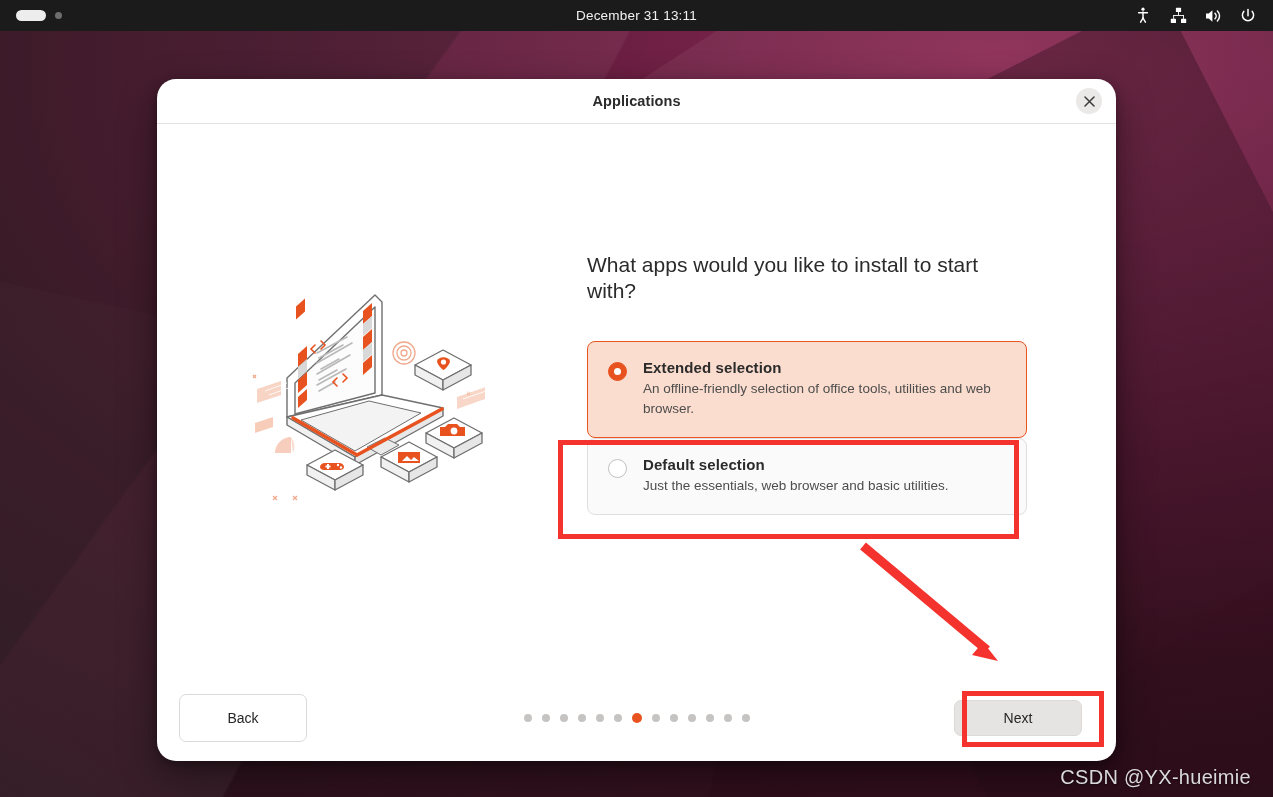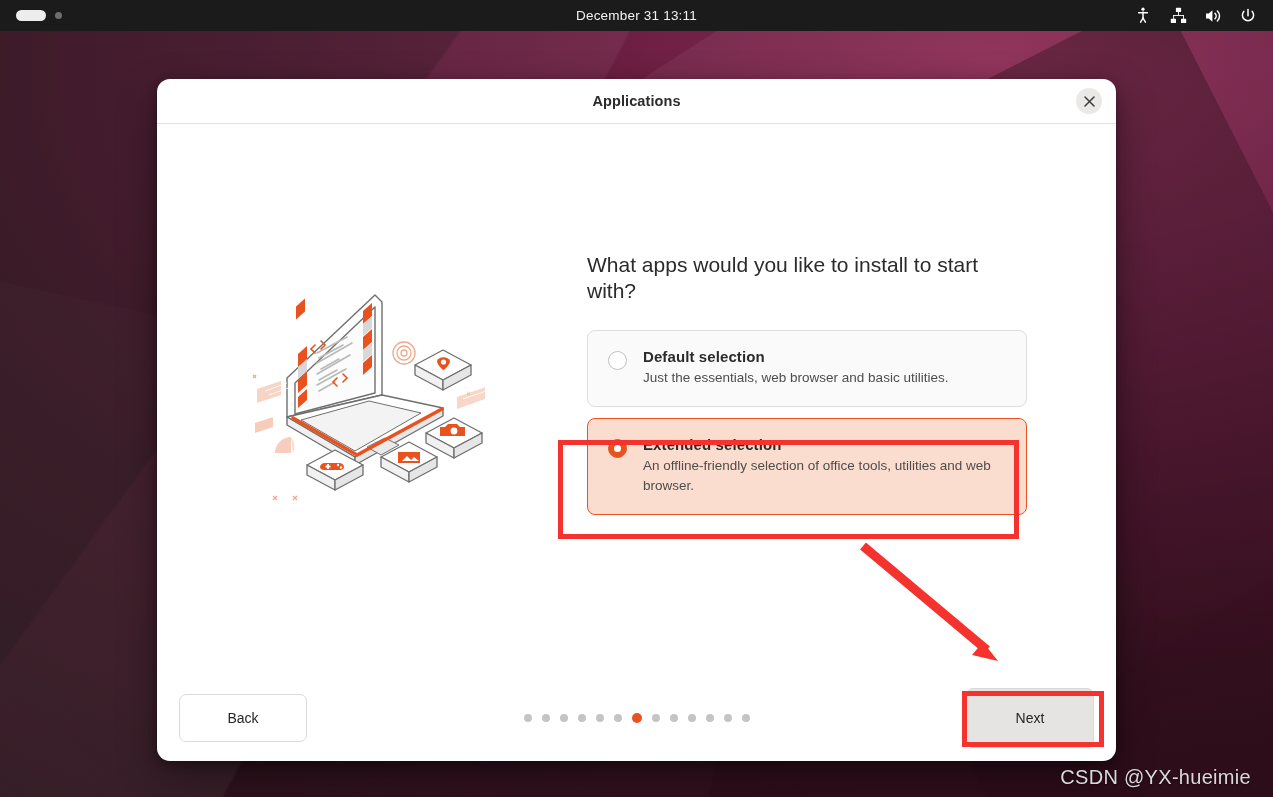--- a/index.html
+++ b/index.html
@@ -102,21 +102,21 @@
   #topbar svg { display: block; }
 
   
   #dialog {
     position: absolute;
     left: 157px;
     top: 79px;
     width: 959px;
     height: 682px;
     background: #ffffff;
-    border-radius: 13px;
+    border-radius: 19px;
     box-shadow: 0 14px 38px rgba(0,0,0,0.42), 0 3px 9px rgba(0,0,0,0.28);
     z-index: 20;
     display: flex;
     flex-direction: column;
     overflow: hidden;
   }
 
   
   #dlg-header {
     position: relative;
@@ -259,25 +259,25 @@
     border-radius: 7px;
     cursor: pointer;
     padding: 0;
   }
   #back-btn {
     width: 128px; height: 48px;
     background: #ffffff;
     border: 1px solid #ddd9d6;
   }
   #next-btn {
-    width: 128px; height: 60px;
+    width: 128px; height: 36px;
     background: #e6e4e2;
     border: 1px solid #dcd9d6;
     position: absolute;
-    right: 22px;
+    right: 34px;
   }
   #dots {
     position: absolute;
     left: 0; right: 0;
     display: flex;
     align-items: center;
     justify-content: center;
     gap: 10px;
     pointer-events: none;
   }
@@ -501,33 +501,33 @@
           <g stroke="#ffffff" stroke-width="1" opacity="0.85">
             <path d="M10 112 l22 -8 M14 116 l22 -8 M18 120 l22 -8"></path>
             <path d="M210 120 l26 -9 M212 124 l26 -9"></path>
           </g>
         </svg>
       </div>
 
       <div id="content-pane">
         <div id="question">What apps would you like to install to start with?</div>
 
+        <div class="opt-card selected">
+          <span class="radio on"></span>
+          <span class="opt-text">
+            <span class="opt-title">Extended selection</span>
+            <span class="opt-desc">An offline-friendly selection of office tools, utilities and web browser.</span>
+          </span>
+        </div>
+
         <div class="opt-card unselected">
           <span class="radio off"></span>
           <span class="opt-text">
             <span class="opt-title">Default selection</span>
             <span class="opt-desc">Just the essentials, web browser and basic utilities.</span>
-          </span>
-        </div>
-
-        <div class="opt-card selected">
-          <span class="radio on"></span>
-          <span class="opt-text">
-            <span class="opt-title">Extended selection</span>
-            <span class="opt-desc">An offline-friendly selection of office tools, utilities and web browser.</span>
           </span>
         </div>
       </div>
     </div>
 
     <div id="dlg-footer">
       <button class="btn" id="back-btn">Back</button>
       <div id="dots">
           <span class="dot"></span>
           <span class="dot"></span>

